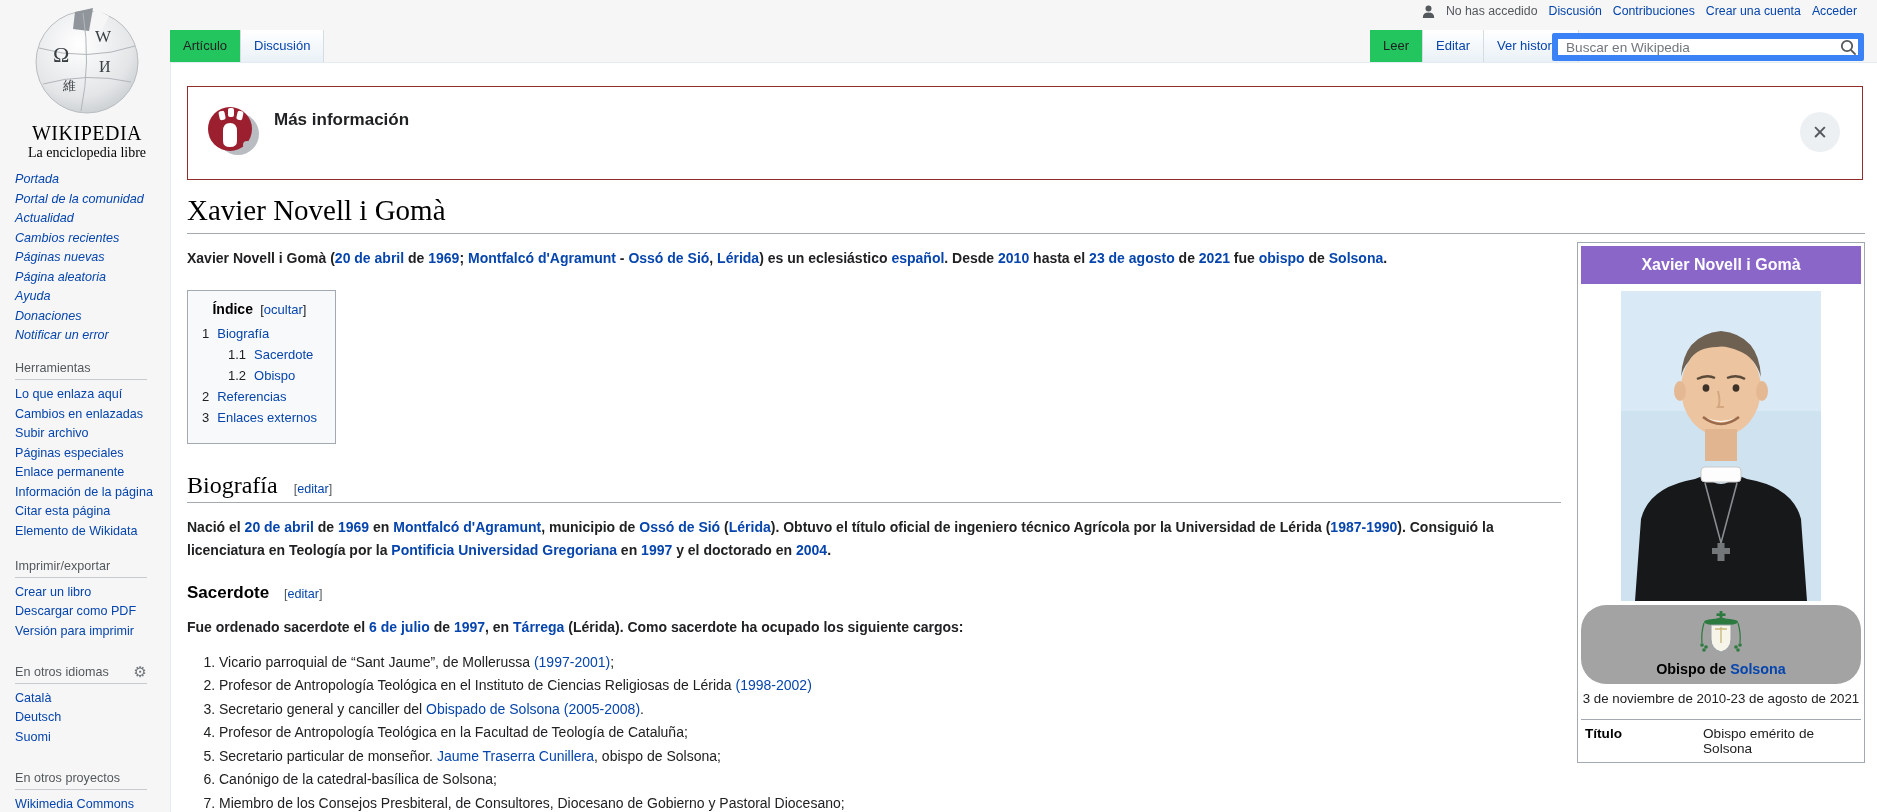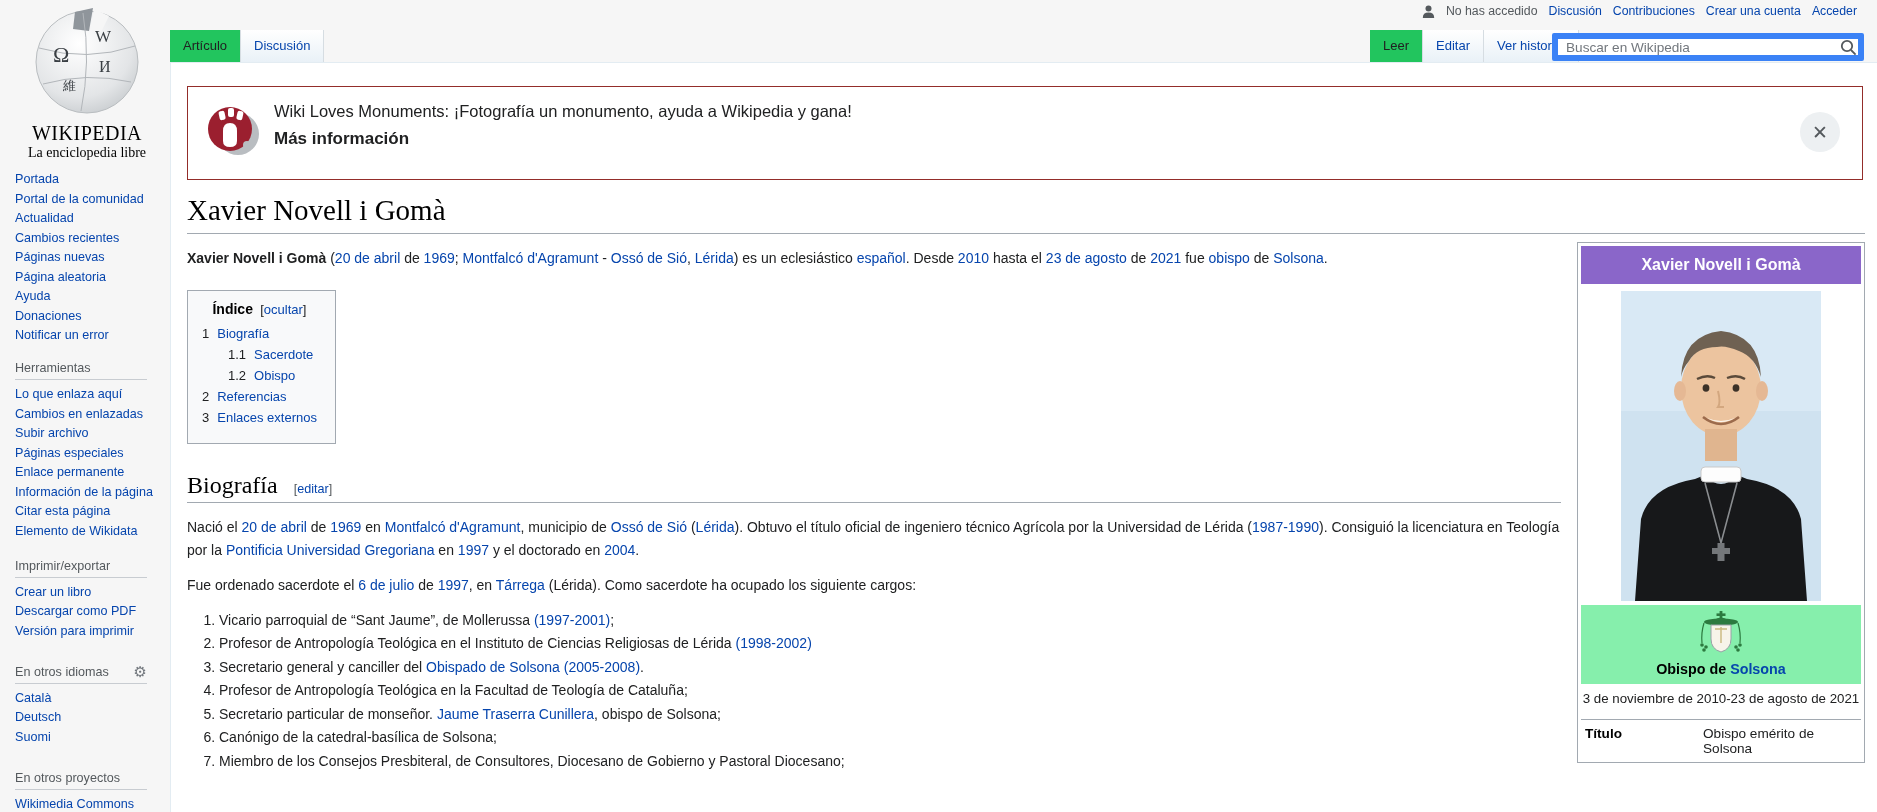--- a/index.html
+++ b/index.html
@@ -13,21 +13,21 @@
   .logo{position:absolute;top:4px;left:18px;width:138px;text-align:center;}
   .logo-word{font-family:"Liberation Serif","DejaVu Serif",serif;font-size:20px;letter-spacing:.5px;color:#000;margin-top:2px;}
   .logo-sub{font-family:"Liberation Serif","DejaVu Serif",serif;font-size:14px;color:#000;}
   
   .sidebar{position:absolute;top:148px;left:0;width:170px;padding-left:15px;box-sizing:border-box;font-size:12.6px;}
   .sb-header{color:#54595d;border-bottom:1px solid #c8ccd1;padding-bottom:4px;margin:0 0 7px;width:132px;
              display:flex;justify-content:space-between;align-items:center;}
   .sb-item{display:block;margin:0 0 4.5px;line-height:15px;width:142px;}
   .mt18{margin-top:18px;} .mt20{margin-top:20px;} .mt26{margin-top:26px;}
   .gear{font-size:15px;color:#72777d;cursor:pointer;line-height:12px;}
-  .firstgroup{margin-top:24px;}
+  .firstgroup{margin-top:24px;font-style:italic;}
   
   .tabs-left{position:absolute;left:170px;top:30px;height:32px;display:flex;z-index:3;}
   .tabs-right{position:absolute;left:1370px;top:30px;height:32px;display:flex;z-index:3;}
   .tab{height:32px;line-height:32px;padding:0 13px;font-size:13px;
        background:linear-gradient(#ffffff,#e9f1f7);border-right:1px solid #d6dde2;white-space:nowrap;}
   .tab.selected{background:#22c55e;color:#202122;}
   .tab a{color:#0645ad;}
   
   .search{position:absolute;left:1552px;top:33px;width:312px;height:28px;z-index:3;}
   .search input{width:100%;height:100%;box-sizing:border-box;border:6px solid #3b82f6;border-radius:2px;
@@ -40,27 +40,27 @@
            padding:0 12px 0 16px;overflow:hidden;}
   .banner{margin-top:23px;margin-right:2px;border:1px solid #932d2a;background:#fff;height:92px;position:relative;}
   .banner-text{margin-left:86px;padding-top:15px;}
   .banner-line1{font-size:16.5px;color:#202122;}
   .banner-line2{font-size:17px;font-weight:bold;margin-top:8px;color:#202122;}
   .banner-icon{position:absolute;left:16px;top:14px;}
   .banner-close{position:absolute;right:22px;top:25px;width:40px;height:40px;border-radius:50%;background:#edf0f2;
                 display:flex;align-items:center;justify-content:center;color:#54595d;font-size:19px;cursor:pointer;}
   h1{font-family:"Liberation Serif","DejaVu Serif",serif;font-weight:normal;font-size:29px;color:#000;
      margin:14px 0 0;padding-bottom:6px;border-bottom:1px solid #a2a9b1;}
-  p{font-size:14px;line-height:1.6;margin:13px 0;}
+  p{font-size:14px;line-height:1.6;margin:13px 0;font-weight:bold;}
   
   .infobox{float:right;width:288px;margin:8px 0 10px 16px;border:1px solid #a2a9b1;background:#fff;
            font-size:13.6px;box-sizing:border-box;padding:3px;}
   .ib-header{background:#8a66c9;color:#fff;font-weight:bold;font-size:16px;text-align:center;padding:10px 4px;}
   .ib-photo{margin:7px auto 4px;width:200px;height:310px;}
-  .ib-pink{background:#86efac;margin-top:4px;padding:6px 4px 7px;text-align:center;}
+  .ib-pink{background:#a3a3a3;margin-top:4px;padding:6px 4px 7px;text-align:center;border-radius:25px;}
   .ib-office{font-weight:bold;font-size:14.3px;margin-top:3px;color:#000;}
   .ib-dates{text-align:center;padding:7px 0 6px;font-size:13.3px;color:#202122;}
   .ib-table{width:100%;border-collapse:collapse;}
   .ib-table th{text-align:left;vertical-align:top;padding:3px 4px;width:112px;font-size:13.6px;color:#000;}
   .ib-table td{padding:3px 2px;vertical-align:top;}
   .ib-extra{color:#202122;}
   .ib-divider{border-top:1px solid #a2a9b1;margin:7px 0 3px;}
   
   .toc{display:inline-block;border:1px solid #a2a9b1;background:#f8f9fa;padding:10px 18px 12px 14px;
        font-size:13px;margin:8px 0 4px;}
@@ -208,21 +208,20 @@
           <circle cx="34" cy="33" r="21" fill="#b9bdc1"></circle>
           <circle cx="26" cy="28" r="22" fill="#9b1f2f"></circle>
           <rect x="15" y="10" width="6" height="9" rx="2" fill="#fff" transform="rotate(-12 18 14)"></rect>
           <rect x="24" y="7" width="6" height="9" rx="2" fill="#fff"></rect>
           <rect x="33" y="10" width="6" height="9" rx="2" fill="#fff" transform="rotate(12 36 14)"></rect>
           <path d="M19,30 q0,-8 7,-8 q7,0 7,8 l0,10 q0,6 -7,6 q-7,0 -7,-6 Z" fill="#fff"></path>
           <circle cx="43" cy="44" r="4" fill="#b9bdc1"></circle>
         </svg>
       </span>
       <div class="banner-text">
-        <div class="banner-line1">Wiki Loves Monuments: ¡Fotografía un monumento, ayuda a Wikipedia y gana!</div>
         <div class="banner-line2"><a href="#" style="color:#202122;">Más información</a></div>
       </div>
       <div class="banner-close">✕</div>
     </div>
 
     
     <h1>Xavier Novell i Gomà</h1>
 
     
     <aside class="infobox">
@@ -306,20 +305,24 @@
     </div>
 
     
     <h2>
       <span>Biografía</span>
       <span class="editsection"><span>[</span><a href="#">editar</a><span>]</span></span>
     </h2>
     <p>Nació el <a href="#">20 de abril</a> de <a href="#">1969</a> en <a href="#">Montfalcó d'Agramunt</a>, municipio de <a href="#">Ossó de Sió</a> (<a href="#">Lérida</a>). Obtuvo el título oficial de ingeniero técnico Agrícola por la Universidad de Lérida (<a href="#">1987-1990</a>). Consiguió la licenciatura en Teología por la <a href="#">Pontificia Universidad Gregoriana</a> en <a href="#">1997</a> y el doctorado en <a href="#">2004</a>.</p>
 
     
+    <h3>
+      <span>Sacerdote</span>
+      <span class="editsection"><span>[</span><a href="#">editar</a><span>]</span></span>
+    </h3>
     <p>Fue ordenado sacerdote el <a href="#">6 de julio</a> de <a href="#">1997</a>, en <a href="#">Tárrega</a> (Lérida). Como sacerdote ha ocupado los siguiente cargos:</p>
 
     <ol>
       <li>Vicario parroquial de “Sant Jaume”, de Mollerussa <a href="#">(1997-2001)</a>;</li>
       <li>Profesor de Antropología Teológica en el Instituto de Ciencias Religiosas de Lérida <a href="#">(1998-2002)</a></li>
       <li>Secretario general y canciller del <a href="#">Obispado de Solsona</a> <a href="#">(2005-2008)</a>.</li>
       <li>Profesor de Antropología Teológica en la Facultad de Teología de Cataluña;</li>
       <li>Secretario particular de monseñor. <a href="#">Jaume Traserra Cunillera</a>, obispo de Solsona;</li>
       <li>Canónigo de la catedral-basílica de Solsona;</li>
       <li>Miembro de los Consejos Presbiteral, de Consultores, Diocesano de Gobierno y Pastoral Diocesano;</li>

